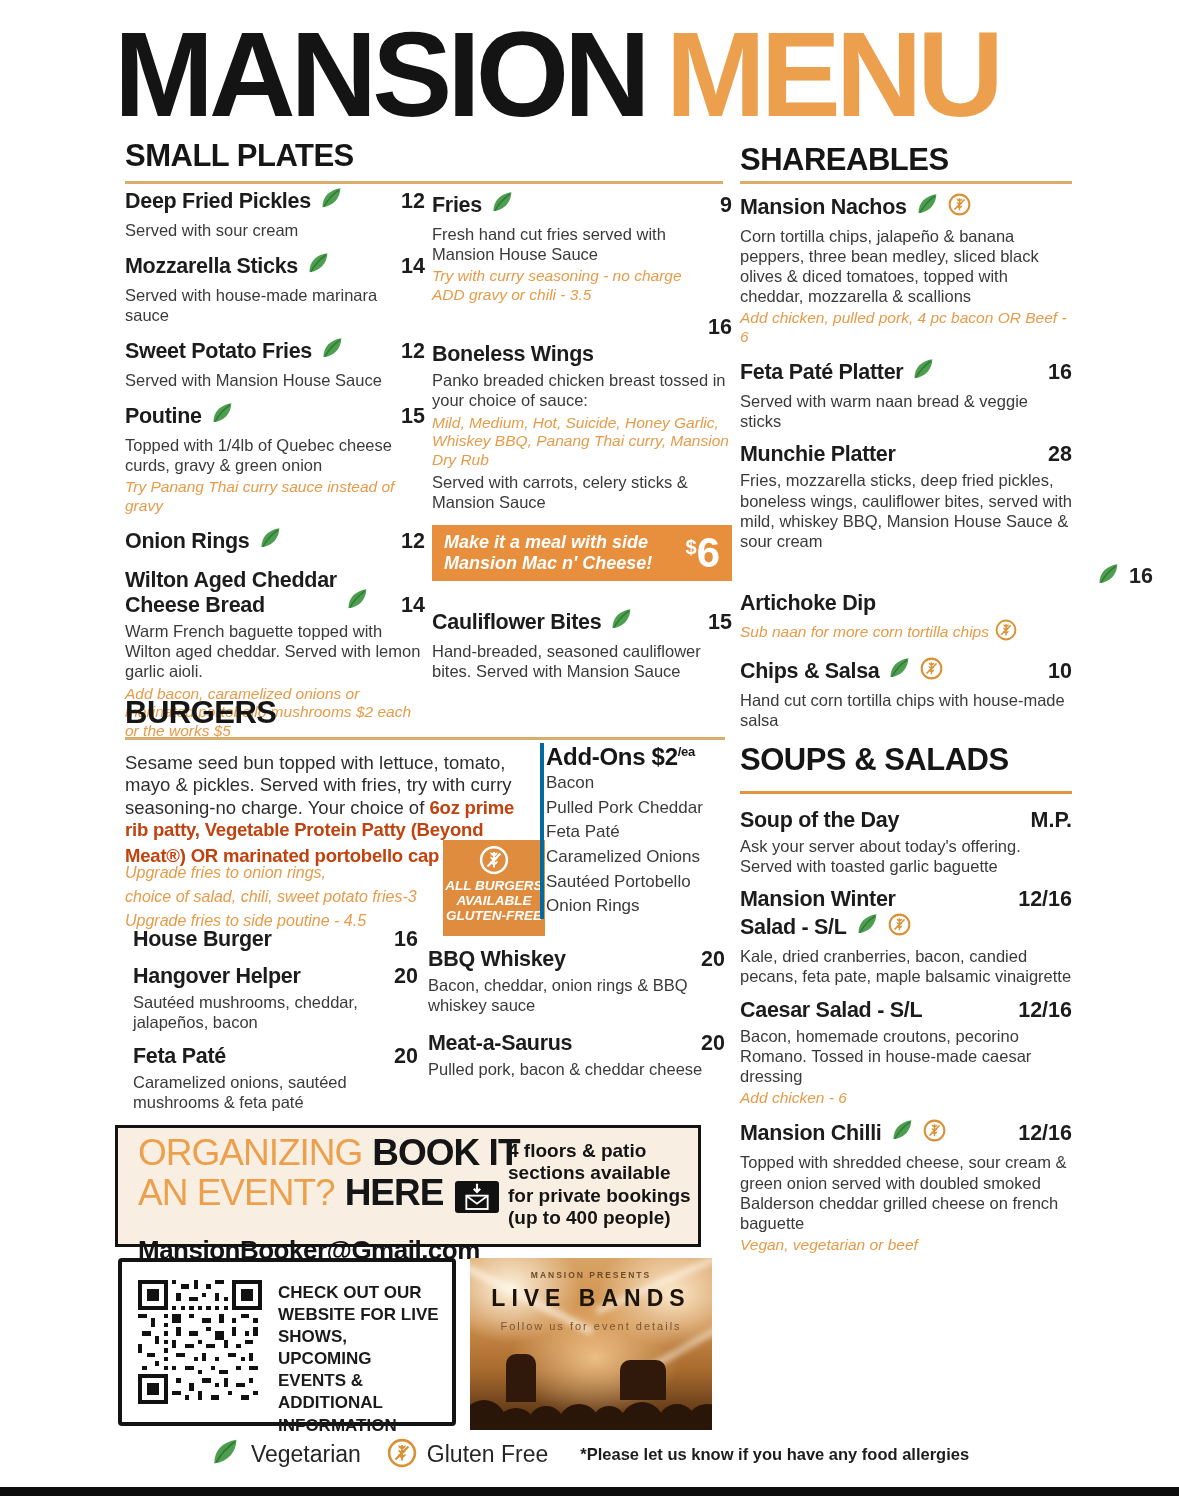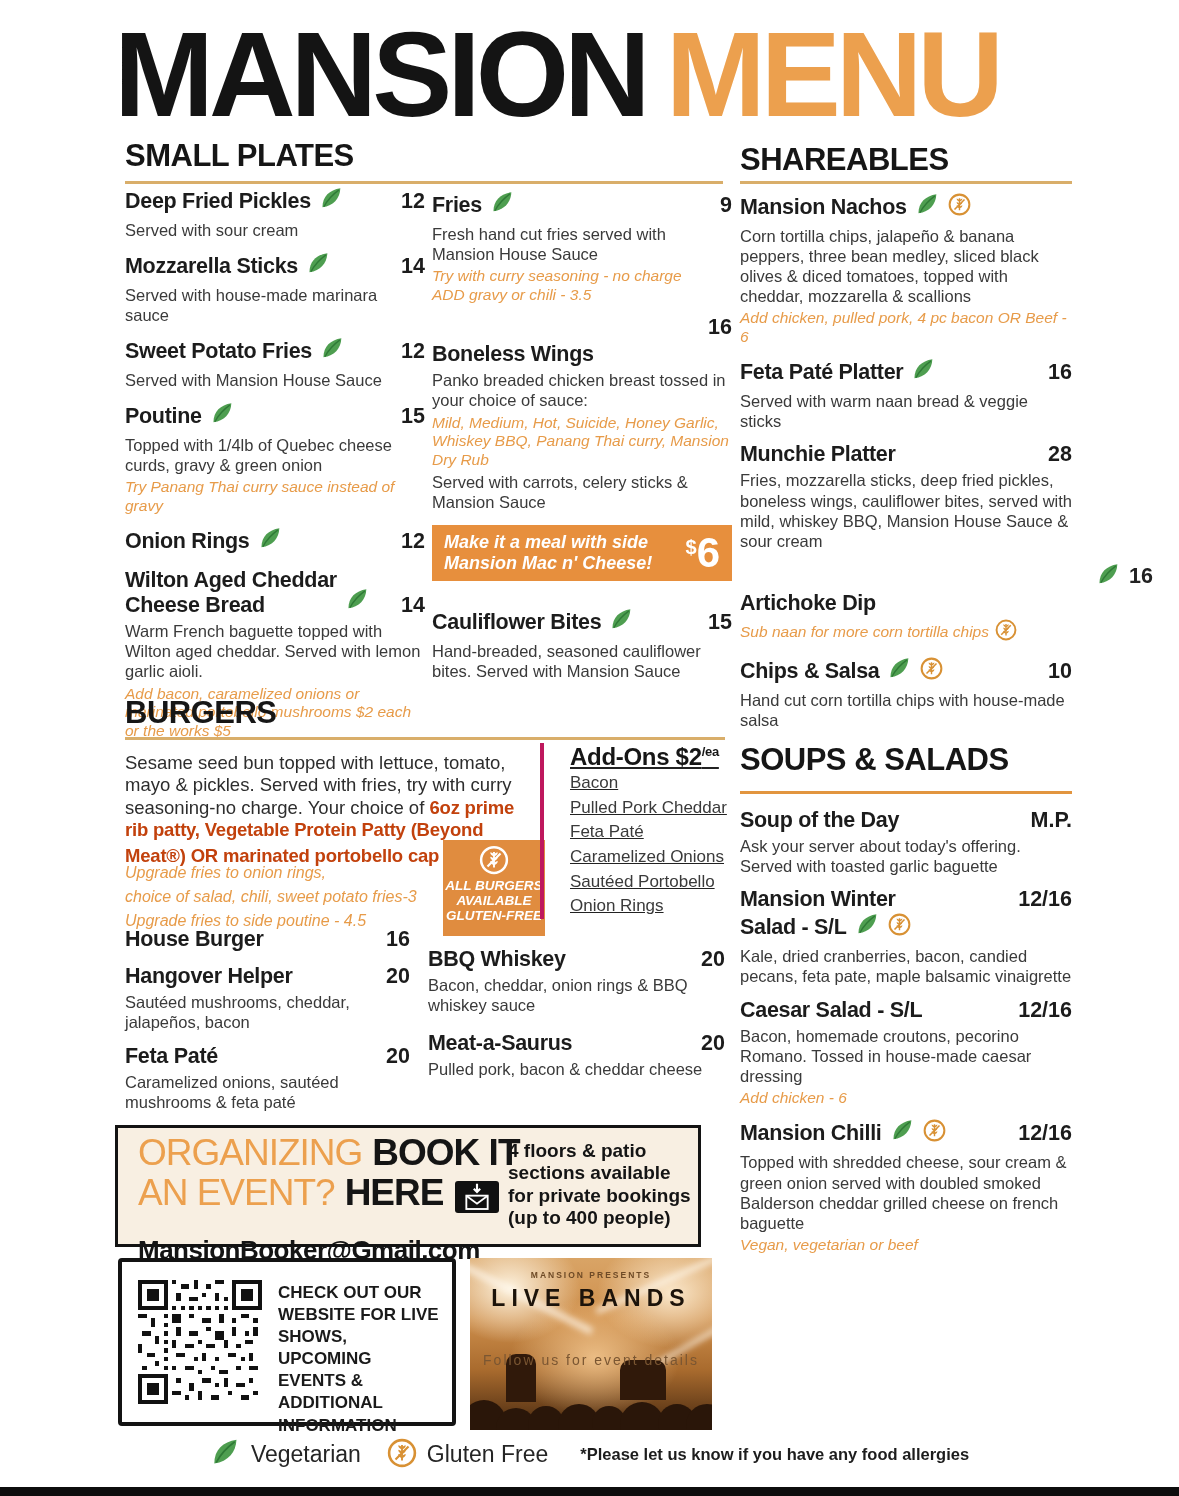--- a/index.html
+++ b/index.html
@@ -50,26 +50,26 @@
   #burgers{position:absolute;left:125px;top:695px;width:600px;}
   #burgers .rule{height:3px;background:#D9AE6A;margin-top:6px;width:600px;}
   .burg-intro{margin-top:12px;width:416px;font-size:18.5px;line-height:1.22;color:#2d2d2d;}
   .burg-intro .b{font-weight:bold;color:#c2410c;letter-spacing:-0.2px;}
   #burger-notes{position:absolute;left:0;top:168px;width:330px;}
   #burger-notes .inote{margin:0 0 5px 0;font-size:16px;}
   #gf-badge{position:absolute;left:318px;top:145px;width:102px;height:96px;background:#E08C3F;
             color:#fff;text-align:center;font-weight:bold;font-style:italic;
             font-size:13.5px;line-height:1.12;padding-top:5px;box-sizing:border-box;}
   #gf-badge svg{width:30px;height:30px;}
-  #addons{position:absolute;left:415px;top:48px;width:190px;padding-left:26px;
-          border-left:4px solid #be185d;text-decoration:underline;}
+  #addons{position:absolute;left:415px;top:48px;width:190px;padding-left:2px;
+          border-left:4px solid #0369a1;}
   .addons-title{font-size:24px;font-weight:bold;color:#161616;letter-spacing:-0.3px;}
   .addons-title sup{font-size:13px;}
   .addon-opt{font-size:17px;color:#3a3a3a;line-height:1.45;}
-  #burger-items-left{position:absolute;left:0;top:232px;width:285px;}
+  #burger-items-left{position:absolute;left:8px;top:232px;width:285px;}
   #burger-items-right{position:absolute;left:303px;top:252px;width:297px;}
   #burger-items-left .item,#burger-items-right .item{margin-bottom:12px;}
 
   
   .art-row{display:flex;align-items:center;margin-bottom:0px;}
   .art-row .leaf{margin-left:178px;}
   .note-icon-row{display:flex;align-items:center;}
   .note-icon-row svg.gf{width:22px;height:22px;margin-left:6px;}
 
   
@@ -101,22 +101,22 @@
   .g2{right:-35px;top:-20px;width:150px;height:110px;background:radial-gradient(closest-side,rgba(255,240,215,0.9),rgba(255,240,215,0));}
   .g3{left:40px;top:40px;width:170px;height:120px;background:radial-gradient(closest-side,rgba(255,214,160,0.75),rgba(255,214,160,0));}
   .beam{position:absolute;background:rgba(255,250,240,0.7);filter:blur(3px);}
   .b1{left:-20px;top:36px;width:150px;height:7px;transform:rotate(27deg);}
   .b2{left:120px;top:20px;width:150px;height:6px;transform:rotate(-24deg);}
   .b3{left:150px;top:90px;width:120px;height:5px;transform:rotate(-30deg);}
   .ph-presents{position:absolute;top:12px;left:0;width:100%;text-align:center;font-size:8.5px;
                letter-spacing:2px;color:#6E4A26;font-weight:bold;}
   .ph-title{position:absolute;top:27px;left:0;width:100%;text-align:center;font-size:23px;
             font-weight:bold;letter-spacing:6px;color:#1c130a;}
-  .ph-sub{position:absolute;top:62px;left:0;width:100%;text-align:center;font-size:14px;
-          letter-spacing:2px;color:#7A5632;margin-top:32px;}
+  .ph-sub{position:absolute;top:62px;left:0;width:100%;text-align:center;font-size:11px;
+          letter-spacing:2px;color:#7A5632;}
   .head{position:absolute;border-radius:50%;background:#2A1609;}
   .fig{position:absolute;background:#30190a;border-radius:10px 10px 0 0;}
 
   
   #legend{position:absolute;left:0;top:1437px;width:100%;display:flex;justify-content:center;
           align-items:center;}
   #legend svg{width:31px;height:31px;}
   .leg-label{font-size:23px;color:#252525;margin:0 26px 0 10px;}
   .allergy{font-size:16.5px;font-weight:bold;color:#1d1d1d;margin-left:6px;}
   #bottom-bar{position:absolute;left:0;bottom:0;width:100%;height:9px;background:#0d0d0d;}

